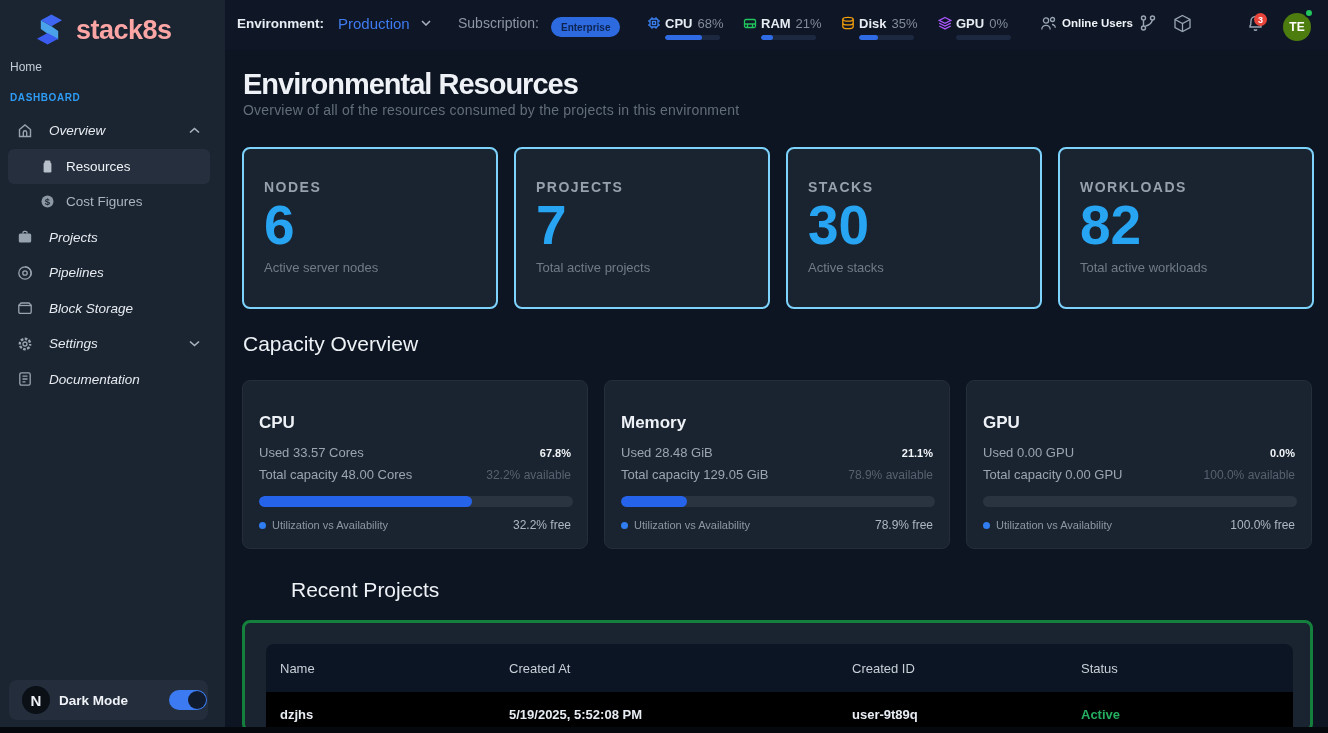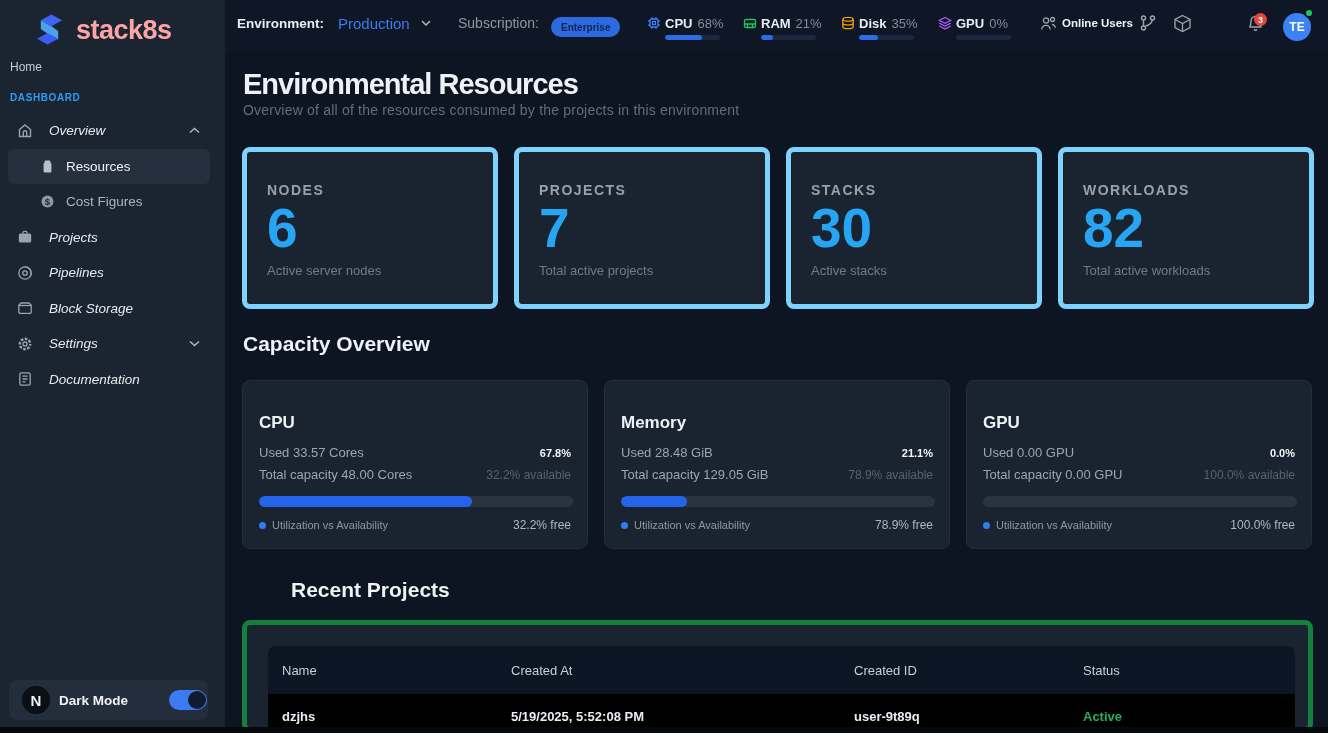--- a/index.html
+++ b/index.html
@@ -47,51 +47,51 @@
 #m-cpu { left:422px; }
 #m-ram { left:518px; }
 #m-disk { left:616px; }
 #m-gpu { left:713px; }
 #online { left:815px; }
 #online .oi { width:17px; height:17px; margin-right:5px; display:flex; }
 #online .ot { font-size:11.5px; font-weight:bold; color:#f0f3f7; }
 #top-ic1 { left:914px; } #top-ic2 { left:948px; }
 #bell { left:1022px; }
 #badge { position:absolute; left:1029px; top:13px; width:13px; height:13px; border-radius:50%; background:#e8443a; color:#fff; font-size:9px; font-weight:bold; display:flex; align-items:center; justify-content:center; }
-#avatar { position:absolute; left:1058px; top:13px; width:28px; height:28px; border-radius:50%; background:#3b82f6; color:#fff; font-size:12px; font-weight:bold; display:flex; align-items:center; justify-content:center; }
+#avatar { position:absolute; left:1058px; top:13px; width:28px; height:28px; border-radius:50%; background:#4d7c0f; color:#fff; font-size:12px; font-weight:bold; display:flex; align-items:center; justify-content:center; }
 #avdot { position:absolute; left:1079px; top:8px; width:10px; height:10px; border-radius:50%; background:#22c55e; border:2px solid #0f1726; }
 
 
 #main { position:absolute; left:225px; top:50px; width:1103px; height:683px; }
 h1 { position:absolute; left:18px; top:18px; font-size:29px; font-weight:bold; color:#eef2f6; letter-spacing:-1px; }
 #sub { position:absolute; left:18px; top:52px; font-size:14px; color:#626d7a; letter-spacing:0.2px; }
-.stat { position:absolute; top:97px; width:256px; height:162px; background:#1a2431; border:5px solid #7dd3fc; border-radius:8px; padding:30px 20px 0 20px; }
+.stat { position:absolute; top:97px; width:256px; height:162px; background:#1a2431; border:2px solid #7dd3fc; border-radius:8px; padding:30px 20px 0 20px; }
 .stat .lb { font-size:14px; font-weight:bold; color:#97a1ae; letter-spacing:1.5px; }
 .stat .num { font-size:55px; font-weight:bold; color:#27a4f2; margin-top:3px; line-height:1; }
 .stat .ds { font-size:13px; color:#707b88; margin-top:7px; }
 #st1 { left:17px; } #st2 { left:289px; } #st3 { left:561px; } #st4 { left:833px; }
-h2 { font-size:21px; font-weight:bold; color:#eef2f6; position:absolute; left:18px; }
+h2 { font-size:21px; font-weight:normal; color:#eef2f6; position:absolute; left:18px; }
 #h2a { top:282px; }
 .cap { position:absolute; top:330px; width:346px; height:169px; background:#1a2431; border:1px solid #242e3b; border-radius:8px; padding:32px 16px 0 16px; }
 #cp1 { left:17px; } #cp2 { left:379px; } #cp3 { left:741px; }
 .cap .tt { font-size:17px; font-weight:bold; color:#eef2f6; }
 .cap .row { display:flex; justify-content:space-between; align-items:baseline; }
 .cap .r1 { margin-top:12px; }
 .cap .r2 { margin-top:7px; }
 .cap .gl { font-size:13px; color:#9aa5b1; }
 .cap .bv { font-size:11px; font-weight:bold; color:#f2f5f8; }
 .cap .dv { font-size:12px; color:#57606e; }
 .cap .track { margin-top:14px; width:314px; height:11px; border-radius:5.5px; background:#2a3340; overflow:hidden; }
 .cap .fill { height:11px; border-radius:5.5px; background:#2563eb; }
 .cap .leg { display:flex; justify-content:space-between; align-items:center; margin-top:11px; }
 .cap .lg1 { font-size:11px; color:#8d97a3; display:flex; align-items:center; }
 .cap .dot { width:7px; height:7px; border-radius:50%; background:#2f7df0; margin-right:6px; display:inline-block; }
 .cap .lg2 { font-size:12px; color:#aeb6c2; }
 #h2b { top:528px;margin-left:48px; }
-#tcard { position:absolute; left:17px; top:570px; width:1071px; height:112px; background:#1a2431; border:5px solid #15803d; border-radius:8px; }
+#tcard { position:absolute; left:17px; top:570px; width:1071px; height:112px; background:#1a2431; border:3px solid #15803d; border-radius:8px; }
 #tbl { position:absolute; left:21px; top:21px; width:1027px; border-radius:8px 8px 0 0; overflow:hidden; }
 #thead { display:flex; height:48px; align-items:center; background:#0c1524; }
 #trow { display:flex; height:44px; align-items:center; background:#000000; }
 .c1 { width:243px; padding-left:14px; }
 .c2 { width:343px; }
 .c3 { width:229px; }
 .c4 { width:212px; }
 #thead div { font-size:13px; color:#c8cfd8; }
 #trow div { font-size:13px; font-weight:bold; color:#e8edf3; }
 #trow .act { color:#25ad60; }

